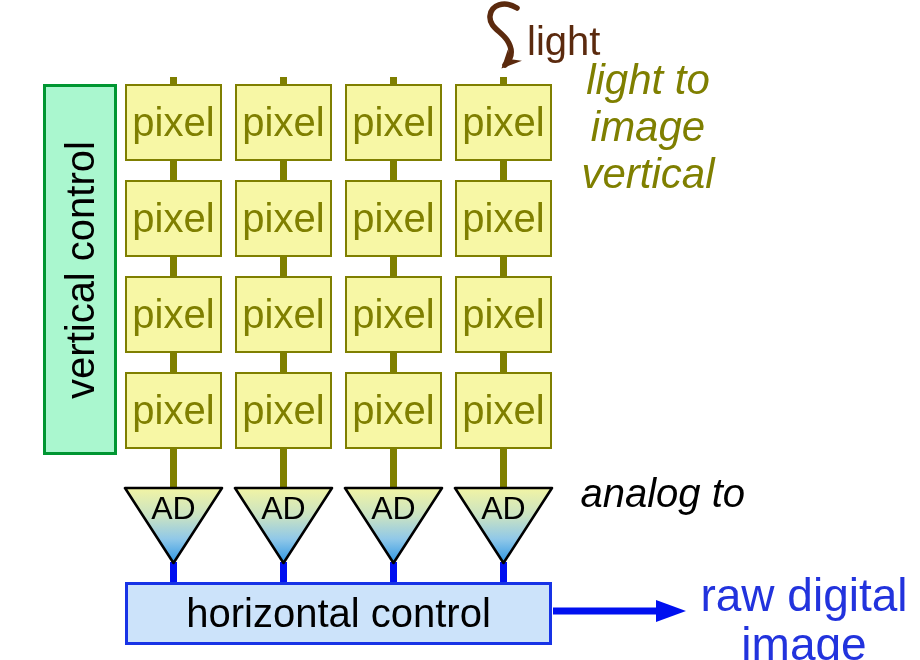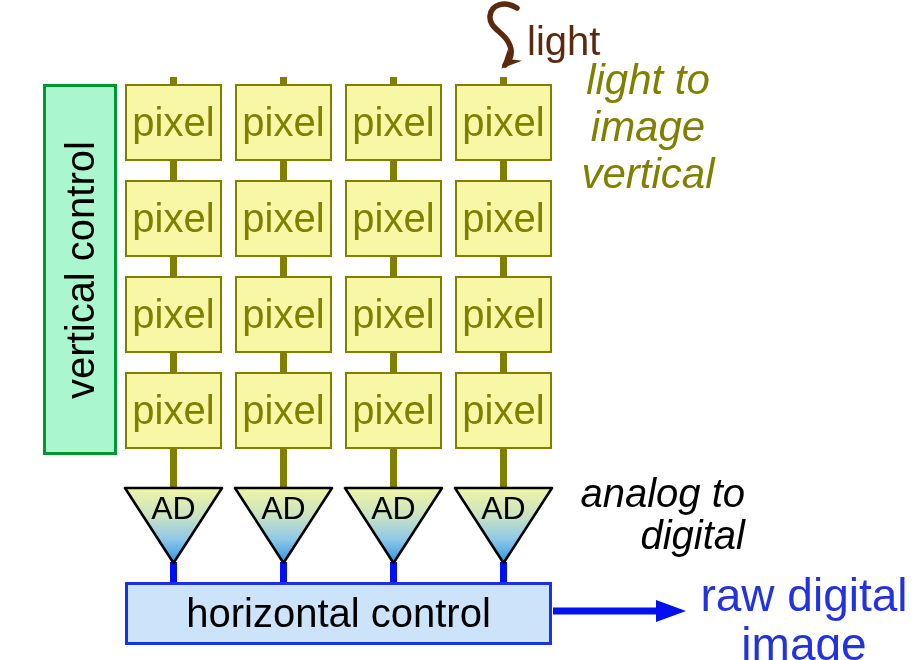--- a/index.html
+++ b/index.html
@@ -180,21 +180,20 @@
   </svg>
 
   <div class="lta">
     <div>light to</div>
     <div>image</div>
     <div>vertical</div>
   </div>
 
   <div class="atd">
     <div>analog to</div>
-    <div>digital</div>
   </div>
 
   <svg class="outarrow" width="140" height="28">
     <line x1="0" y1="13" x2="106" y2="13" stroke="#0010f0" stroke-width="7"></line>
     <polygon points="103,2 133,13 103,24" fill="#0010f0"></polygon>
   </svg>
   <div class="rdi">
     <div>raw digital</div>
     <div>image</div>
   </div>

